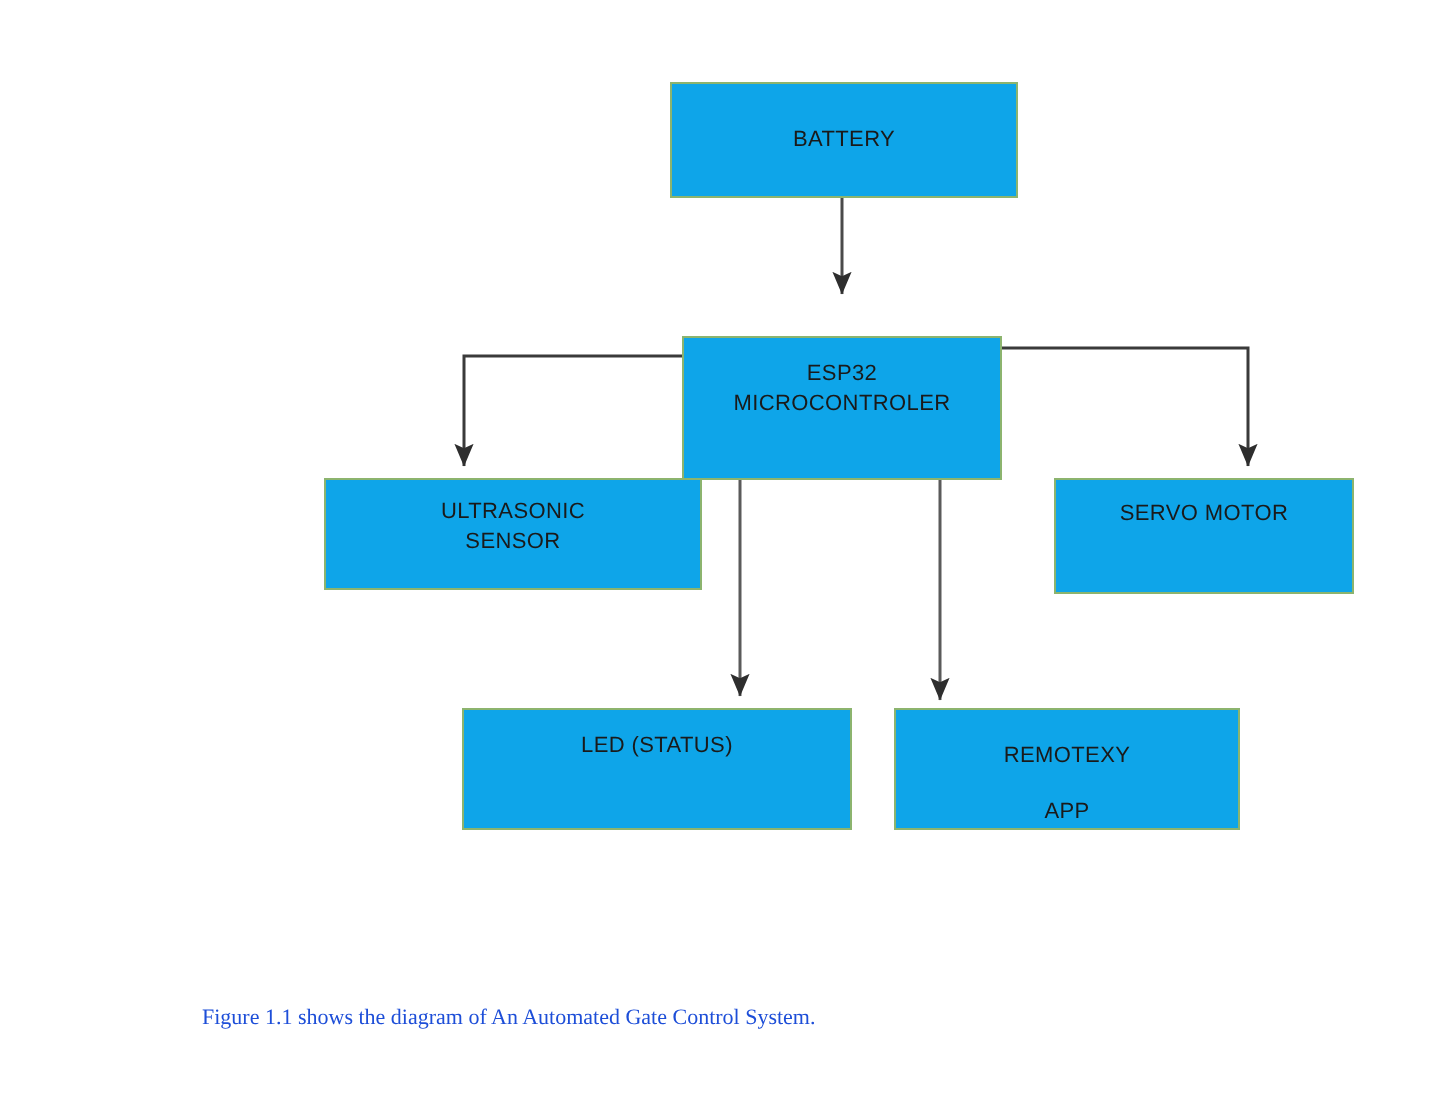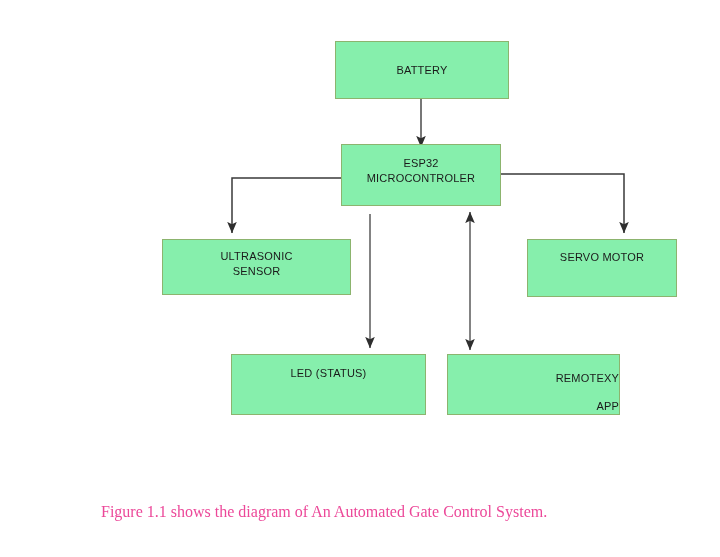--- a/index.html
+++ b/index.html
@@ -22,21 +22,21 @@
     left: 0;
     top: 0;
     width: 720px;
     height: 557px;
   }
 
   
   .node {
     position: absolute;
     box-sizing: border-box;
-    background: #86efac;
+    background: #0ea5e9;
     border: 1.5px solid #8cb46e;
     z-index: 2;
   }
   .node-label {
     position: absolute;
     left: 0;
     width: 100%;
     text-align: center;
     color: #1a1a1a;
     font-family: "Liberation Sans", sans-serif;
@@ -44,54 +44,54 @@
     font-weight: 400;
     letter-spacing: 0.2px;
     white-space: pre;
     line-height: 1.35;
   }
 
   
   #node-battery      { left: 335px; top: 41px;  width: 174px; height: 58px; }
   #node-battery .node-label { top: 21px; }
 
-  #node-esp32        { left: 341px; top: 144px; width: 160px; height: 62px; }
+  #node-esp32        { left: 341px; top: 168px; width: 160px; height: 72px; }
   #node-esp32 .node-label { top: 11px; }
 
   #node-ultrasonic   { left: 162px; top: 239px; width: 189px; height: 56px; }
   #node-ultrasonic .node-label { top: 9px; }
 
   #node-servo        { left: 527px; top: 239px; width: 150px; height: 58px; text-decoration: underline; }
   #node-servo .node-label { top: 10px; }
 
   #node-led          { left: 231px; top: 354px; width: 195px; height: 61px; }
   #node-led .node-label { top: 11px; }
 
   #node-remotexy     { left: 447px; top: 354px; width: 173px; height: 61px; }
-  #node-remotexy .node-label { top: 9px; line-height: 2.55; text-align: right; }
+  #node-remotexy .node-label { top: 9px; line-height: 2.55; }
 
   
   #connectors {
     position: absolute;
     left: 0;
     top: 0;
     width: 720px;
     height: 557px;
     z-index: 1;
     pointer-events: none;
   }
 
   
   #caption {
     position: absolute;
     left: 101px;
     top: 503px;
-    color: #ec4899;
+    color: #1d4ed8;
     font-family: "Liberation Serif", serif;
-    font-size: 16px;
+    font-size: 11px;
     font-weight: 400;
     white-space: nowrap;
   }
 </style>
 </head>
 <body>
 
 <div id="canvas">
 
   <svg id="connectors" width="720" height="557" viewBox="0 0 720 557" xmlns="http://www.w3.org/2000/svg">

